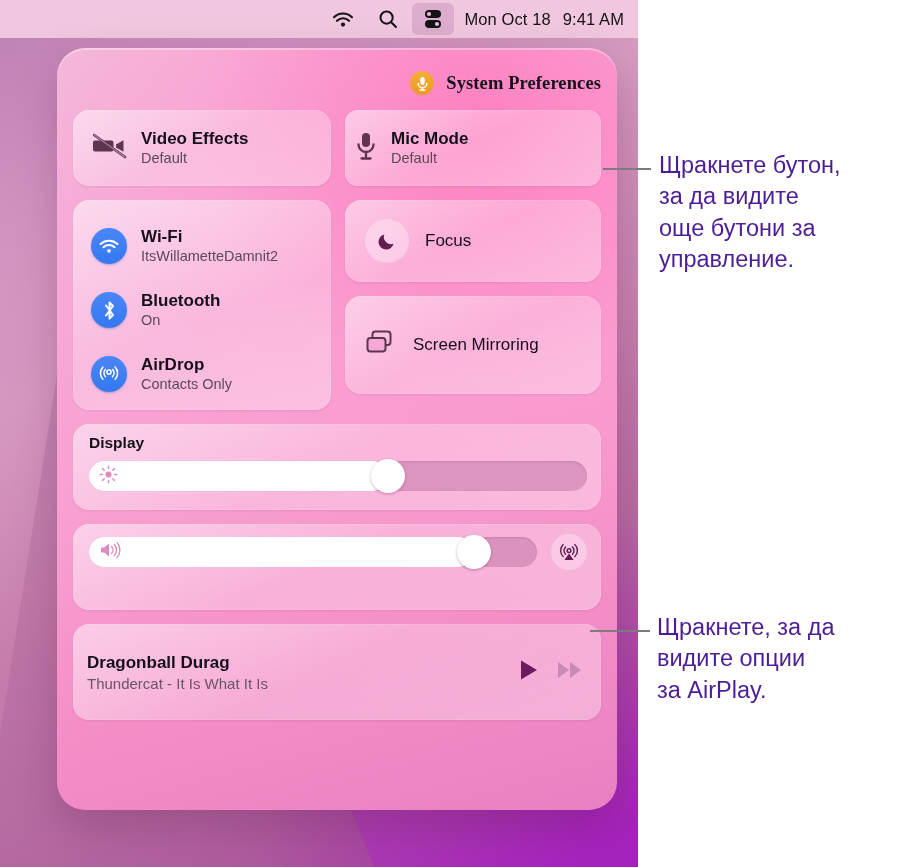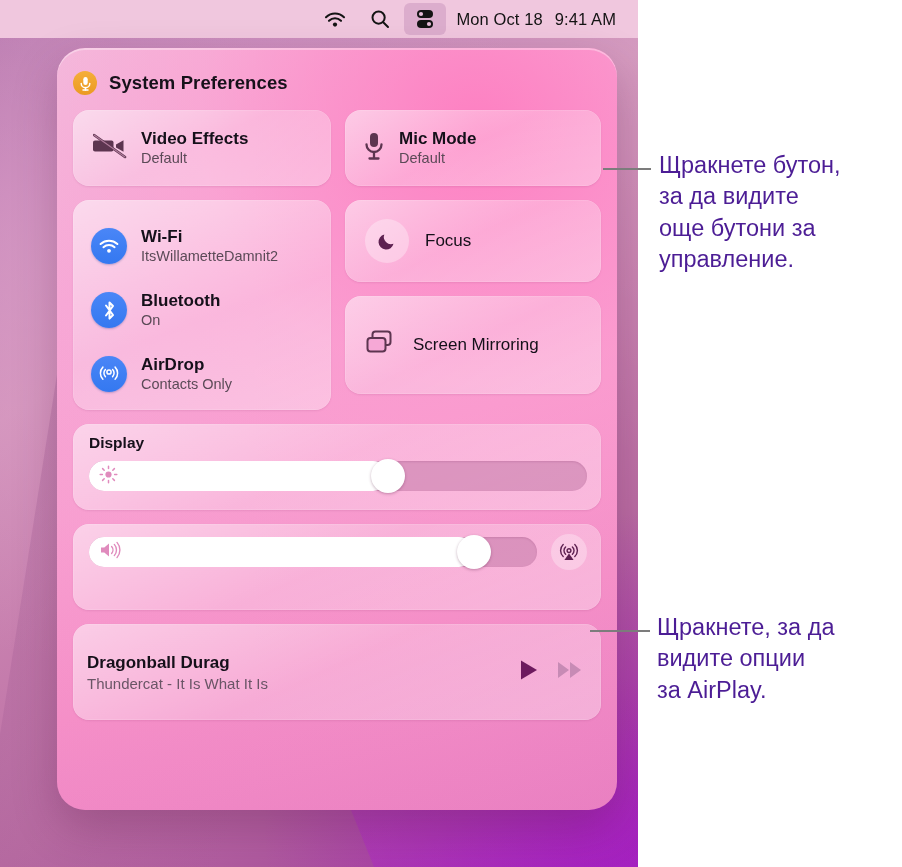--- a/index.html
+++ b/index.html
@@ -36,21 +36,21 @@
     position:absolute;right:-120px;bottom:-80px;width:420px;height:420px;
     background:linear-gradient(45deg, rgba(176,26,214,.45), rgba(176,26,214,0) 65%);
     transform:rotate(-22deg);
   }
 
   
   .menubar{
     position:absolute;left:0;top:0;width:638px;height:38px;
     background:#f0c7de;
     display:flex;align-items:center;justify-content:flex-end;
-    padding-right:18px;box-sizing:border-box;
+    padding-right:10px;box-sizing:border-box;
   }
   .mb-item{
     height:38px;display:flex;align-items:center;justify-content:center;
     padding:0 12px;color:#111;
   }
   .mb-item.active{
     background:#dcadcd;border-radius:6px;height:32px;margin:0 2px;padding:0 10px;
   }
   .mb-clock{
     font-size:16.5px;color:#141414;letter-spacing:.1px;
@@ -62,22 +62,22 @@
     position:absolute;left:57px;top:48px;width:560px;height:762px;
     border-radius:28px;
     background:
       radial-gradient(110% 75% at 75% 10%, rgba(255,120,190,.85) 0%, rgba(255,150,205,.45) 45%, rgba(255,170,215,.1) 75%),
       linear-gradient(165deg,#f2bddd 0%, #f6a8d6 28%, #f79ed0 52%, #f48cc6 74%, #e77bbf 100%);
     box-shadow:0 18px 44px rgba(90,20,70,.28), 0 2px 0 rgba(255,255,255,.35) inset;
     box-sizing:border-box;padding:14px 16px 16px 16px;
     overflow:hidden;
   }
   .cc-title{
-    display:flex;align-items:center;justify-content:flex-start;gap:12px;
-    height:42px;margin-bottom:6px;
+    display:flex;align-items:center;justify-content:flex-end;gap:12px;
+    height:42px;margin-bottom:6px;font-family:Liberation Serif, serif;
   }
   .cc-title-text{
     font-size:18.5px;font-weight:bold;color:#16111a;letter-spacing:.1px;
   }
   .mic-badge{
     width:24px;height:24px;border-radius:50%;
     background:linear-gradient(180deg,#f5ae3a,#eb9a22);
     display:flex;align-items:center;justify-content:center;flex:none;
   }
 
@@ -91,21 +91,21 @@
     box-shadow:0 1px 2px rgba(120,40,95,.12), 0 0 0 .5px rgba(255,255,255,.25) inset;
     box-sizing:border-box;
   }
   .tile-lg{
     background:linear-gradient(160deg, rgba(255,255,255,.55) 0%, rgba(255,255,255,.24) 55%, rgba(255,255,255,.36) 100%);
   }
 
   
   .duo{display:flex;gap:14px;margin-bottom:14px;}
   .duo .tile{width:258px;height:76px;display:flex;align-items:center;padding:0 0 0 20px;gap:14px;}
-  .duo .tile.right{width:256px;padding-left:18px;}
+  .duo .tile.right{width:256px;padding-left:10px;border-radius:13px;}
   .tile-txt{display:flex;flex-direction:column;gap:1px;}
   .t-main{font-size:17px;font-weight:bold;color:#15101a;line-height:1.15;}
   .t-sub{font-size:14.5px;color:#5b4a57;line-height:1.2;}
 
   
   .conn{height:210px;padding:14px 0 0 0;}
   .conn-item{display:flex;align-items:center;gap:14px;padding:0 0 0 18px;height:64px;}
   .badge{
     width:36px;height:36px;border-radius:50%;flex:none;
     background:linear-gradient(180deg,#4a86f7,#3478f0);

